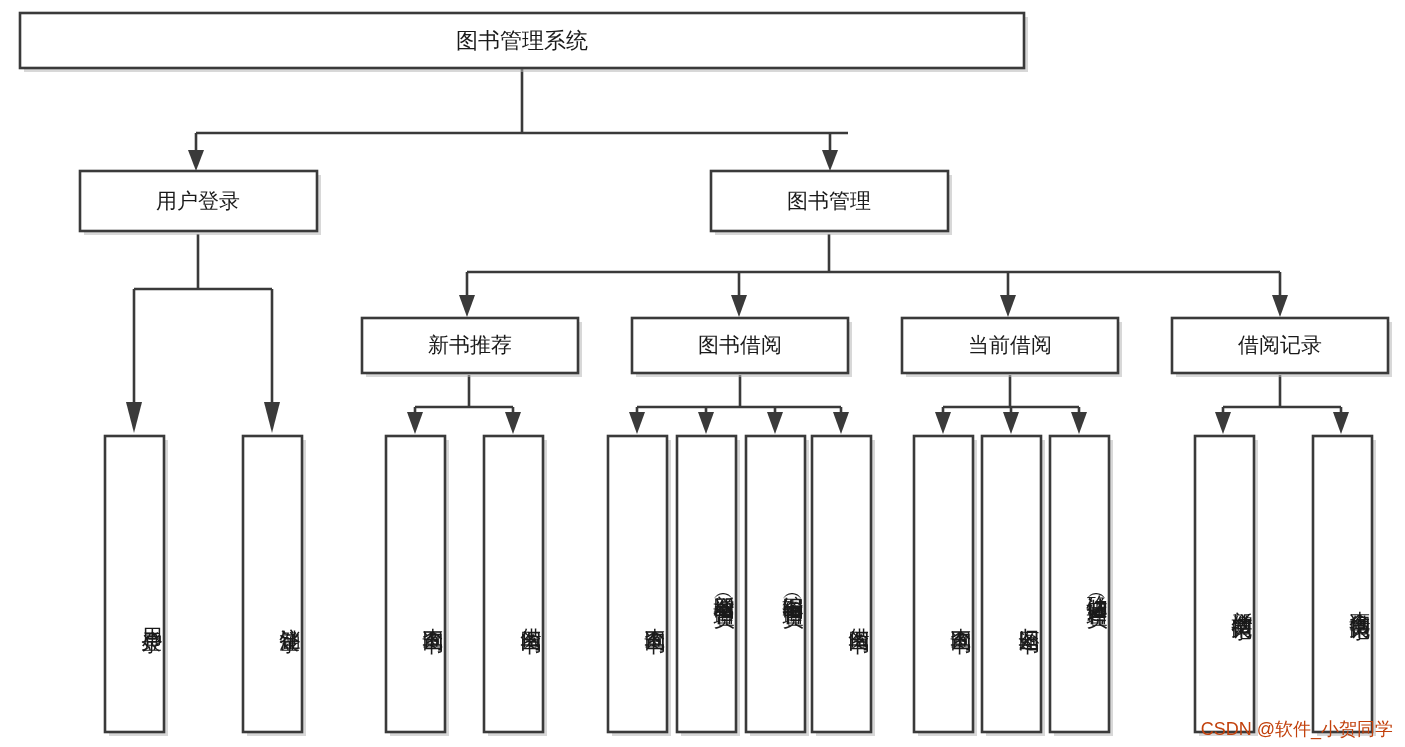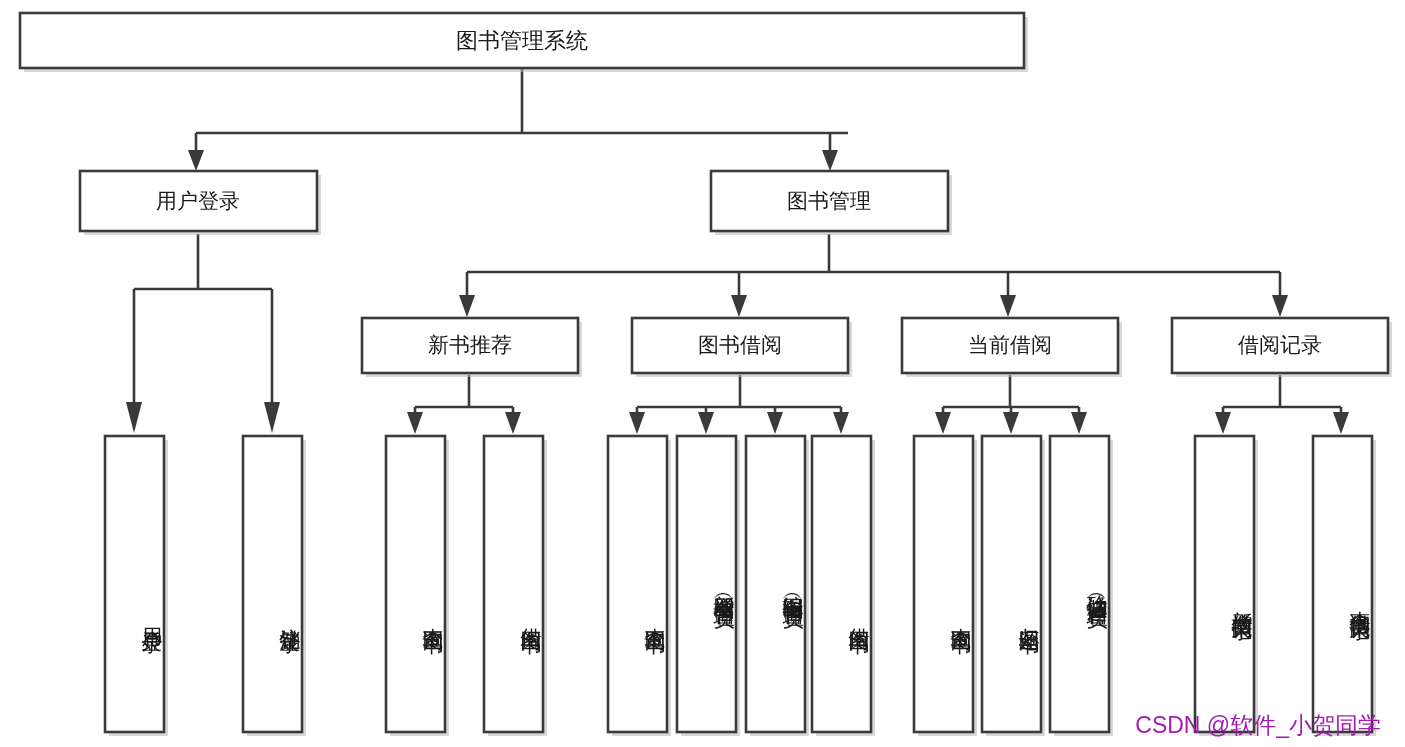--- a/index.html
+++ b/index.html
@@ -68,25 +68,25 @@
     text-align: center;
     display: flex;
     align-items: flex-start;
     justify-content: center;
     white-space: nowrap;
     pointer-events: none;
     user-select: none;
   }
   .watermark {
     position: absolute;
-    right: 24px;
+    right: 12px;
     bottom: 6px;
     font-family: "Liberation Sans", "DejaVu Sans", sans-serif;
-    font-size: 23px;
-    color: #a21caf;
+    font-size: 18px;
+    color: #c2410c;
     white-space: nowrap;
     user-select: none;
   }
 </style>
 </head>
 <body>
 
 <div id="diagram-root">
 
   <svg class="canvas" viewBox="0 0 1405 747">

